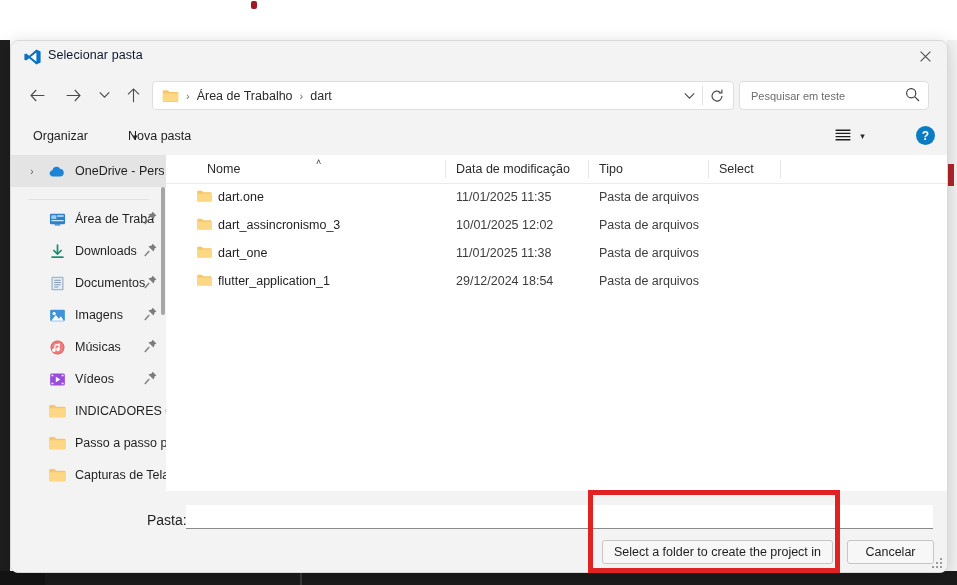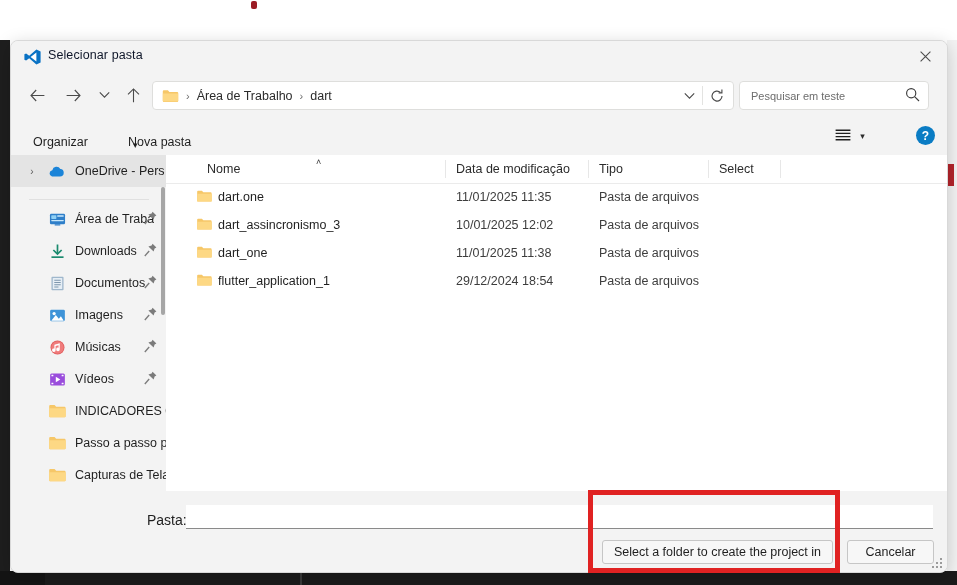--- a/index.html
+++ b/index.html
@@ -165,21 +165,21 @@
     color: #3c3c3c;
   }
 
   
   .commandbar {
     position: absolute; left: 0; top: 76px; right: 0; height: 38px;
     background: #f3f3f3;
   }
   .cmd-item {
     position: absolute; top: 6px; height: 26px;
-    display: flex; align-items: flex-end;
+    display: flex; align-items: center;
     font-size: 12.5px; color: #1f1f1f;
     padding: 0 9px; border-radius: 4px; gap: 38px;
   }
   .cmd-organizar { left: 13px; }
   .cmd-nova      { left: 108px; }
   .cmd-caret {
     margin-left: 7px; font-size: 9px; color: #2b2b2b; transform: translateY(1px);
   }
   .cmd-view {
     position: absolute; right: 72px; top: 6px; height: 26px; width: 50px;

